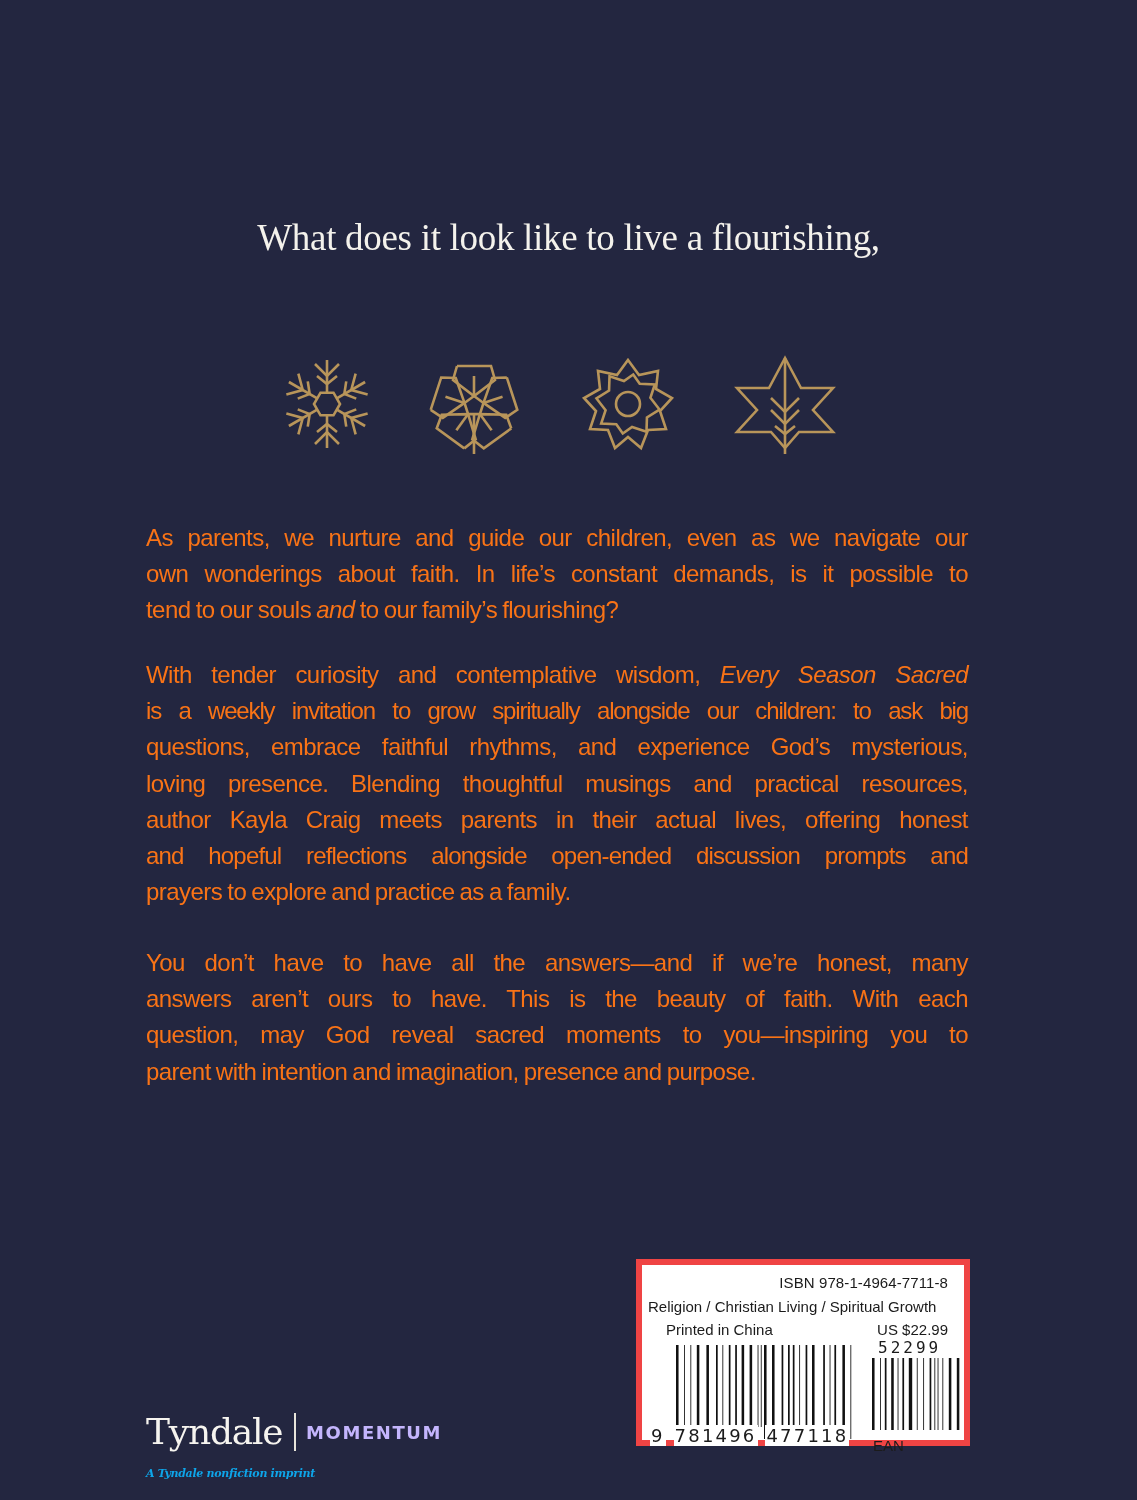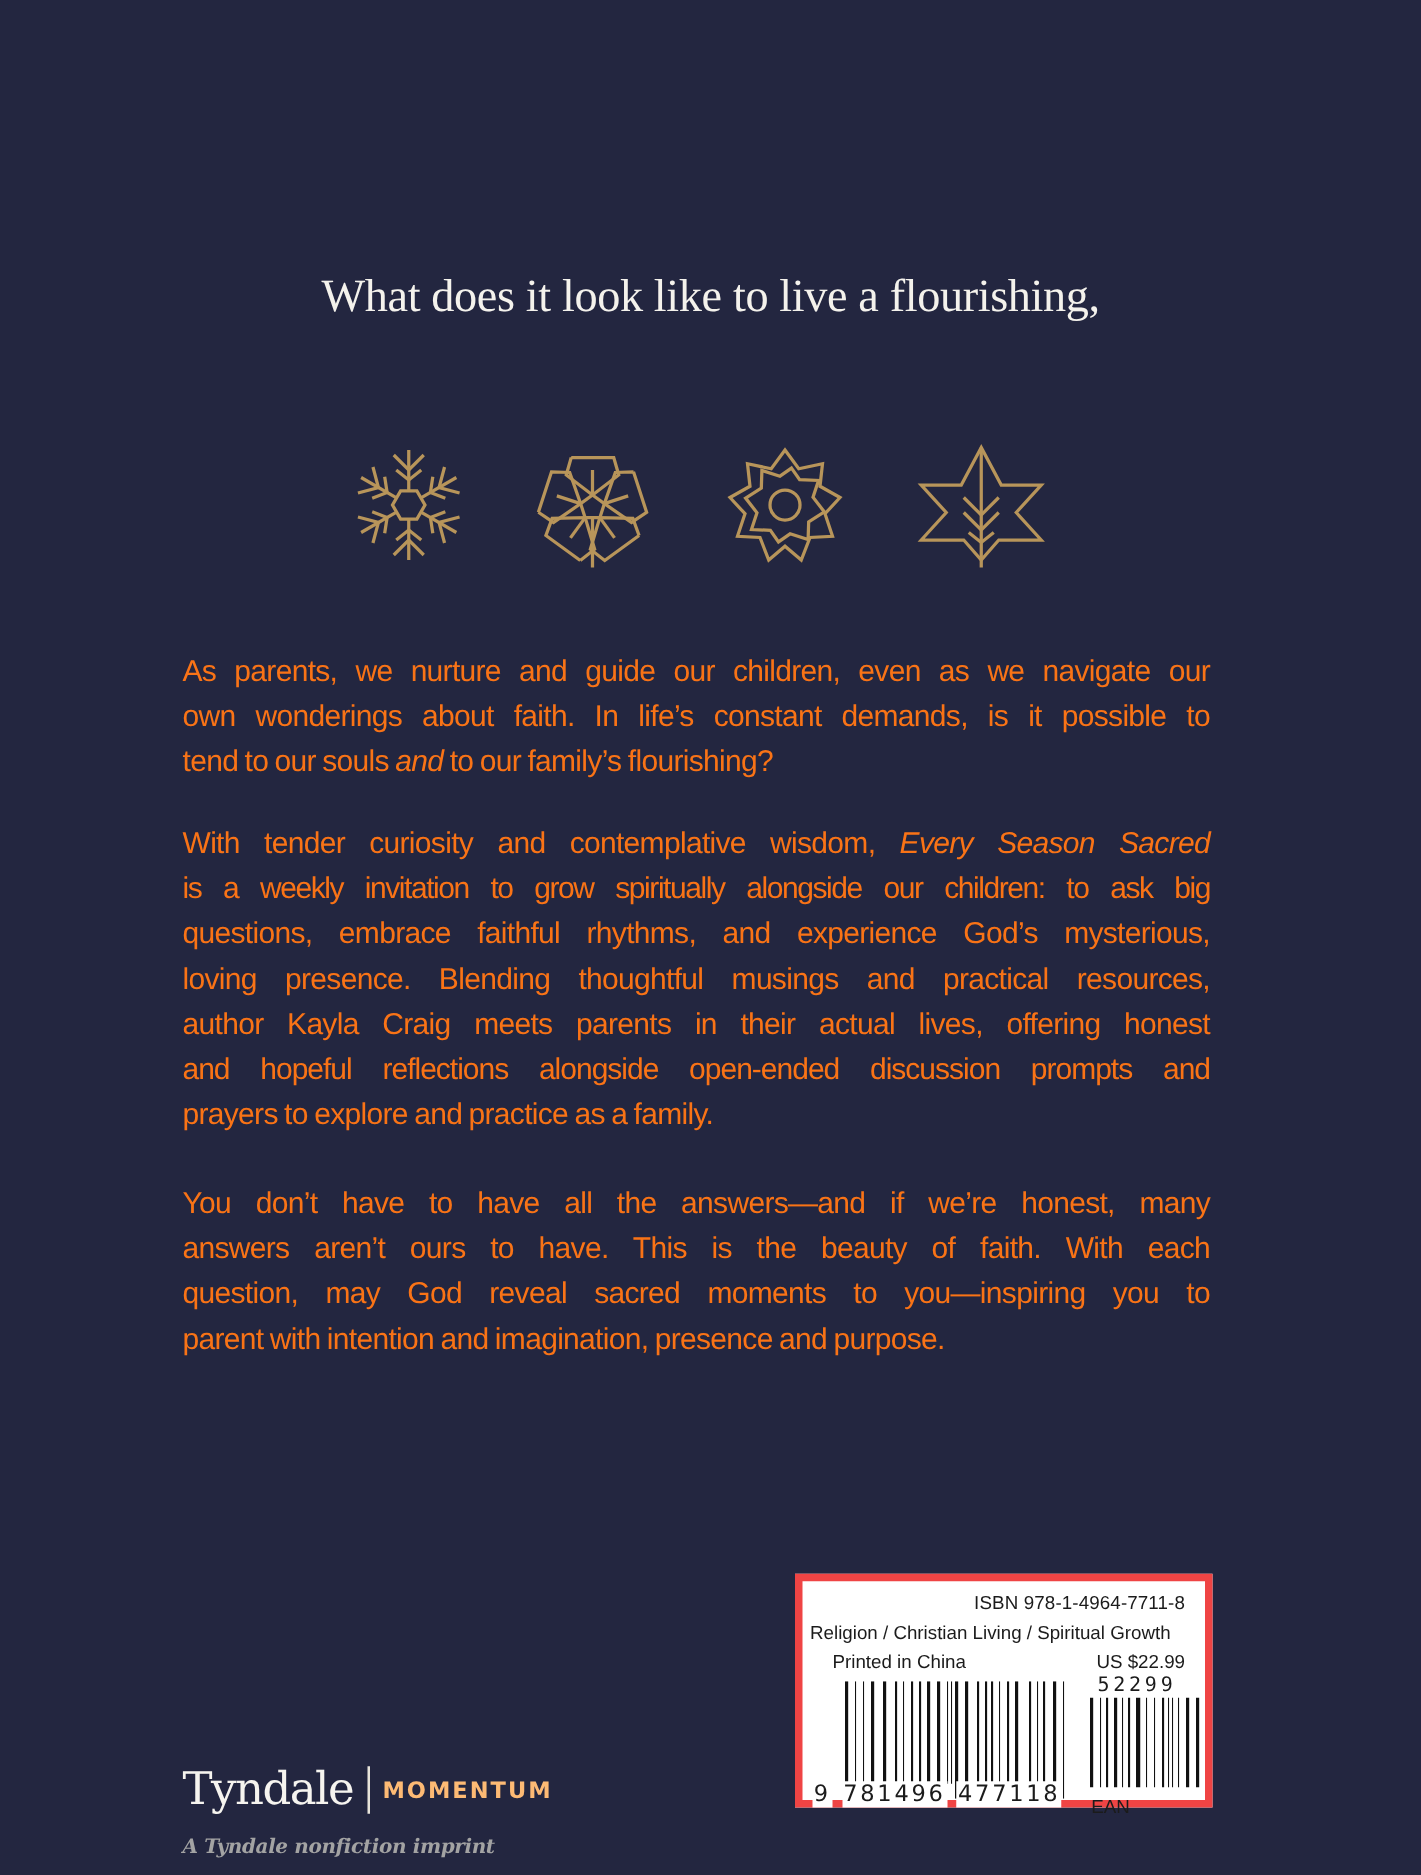--- a/index.html
+++ b/index.html
@@ -43,27 +43,27 @@
 
   .publisher { position: absolute; left: 146px; top: 1370px; }
   .pub-row { display: flex; align-items: center; height: 44px; margin-top: 40px; }
   .tyndale {
     font-family: "DejaVu Serif", "Liberation Serif", serif;
     font-size: 36px; letter-spacing: -1.2px; color: #f6f4ef; line-height: 44px;
   }
   .pub-divider { width: 1.5px; height: 38px; background: #e8e4da; margin: 0 10px 0 12px; }
   .momentum {
     font-family: "DejaVu Sans", "Liberation Sans", sans-serif;
-    font-weight: bold; font-size: 18px; letter-spacing: 1.6px; color: #fdba74;
+    font-weight: bold; font-size: 18px; letter-spacing: 1.6px; color: #c4b5fd;
   }
   .imprint {
     margin-top: 13px;
     font-family: "DejaVu Serif", "Liberation Serif", serif;
-    font-style: italic; font-weight: bold; font-size: 16px; letter-spacing: -0.3px;
-    color: #a3a3a3;
+    font-style: italic; font-weight: bold; font-size: 11px; letter-spacing: -0.3px;
+    color: #0ea5e9;
   }
 
   .barcode-label {
     position: absolute; left: 636px; top: 1259px; width: 334px; height: 187px;
     background: #ffffff; border: 6px solid #ef4444; box-sizing: border-box;
     color: #1b1b1b;
     font-family: "Liberation Sans", "DejaVu Sans", sans-serif;
   }
   .bl-isbn { position: absolute; right: 16px; top: 9px; font-size: 15px; letter-spacing: 0.1px; }
   .bl-category { position: absolute; left: 6px; top: 33px; font-size: 15px; white-space: nowrap; }

